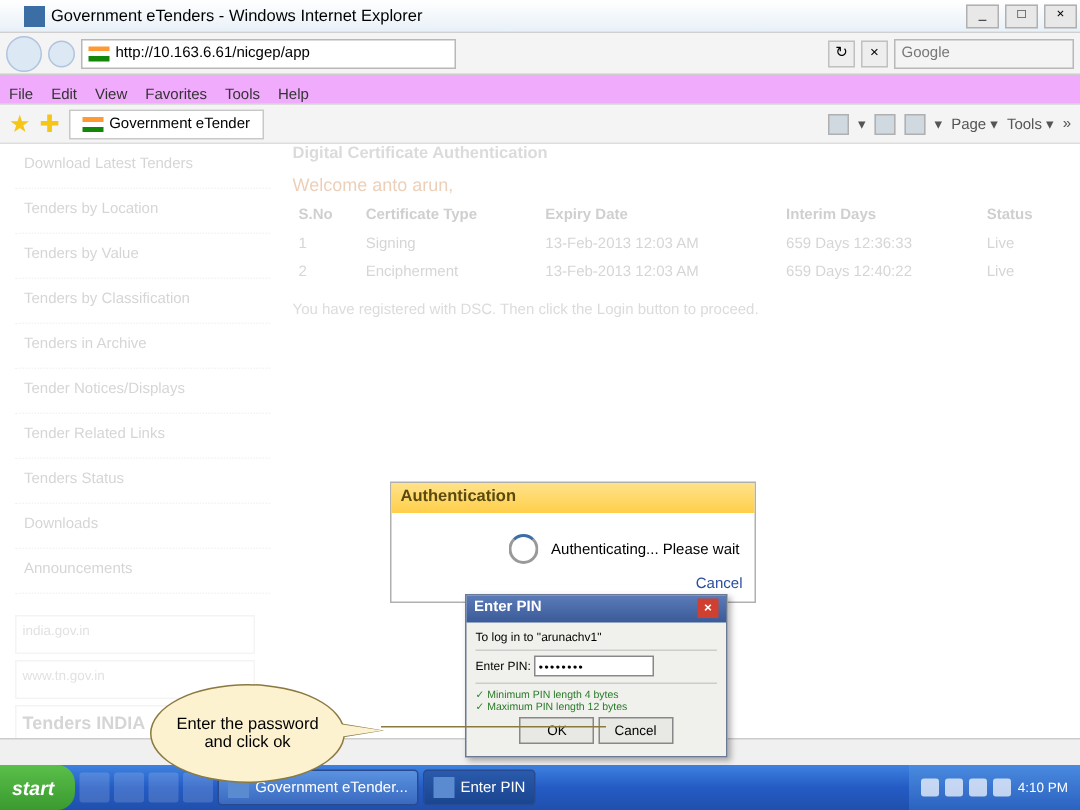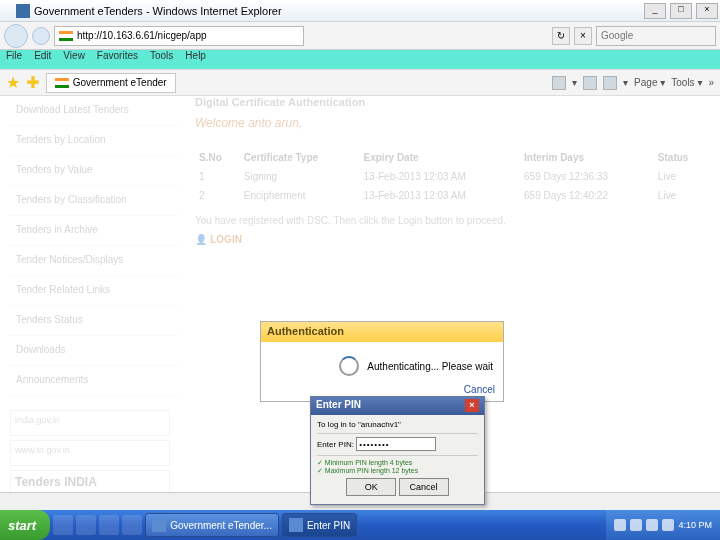--- a/index.html
+++ b/index.html
@@ -12,35 +12,35 @@
 .win-btns span { width: 22px; height: 16px; border: 1px solid #b0b0b0; background: #e8e8e8; margin-left: 2px; margin-right: 2px; font-size: 9px; text-align: center; }
 
 .navbar { height: 28px; background: #f4f4f4; border-bottom: 1px solid #ccc; display: flex; align-items: center; padding: 0 4px; gap: 4px; }
 .navbtn { width: 24px; height: 24px; border-radius: 50%; background: #dce8f4; border: 1px solid #b0c4de; }
 .url { flex: 1; max-width: 320px; height: 20px; border: 1px solid #b8b8b8; background: #fff; display: flex; align-items: center; padding: 0 4px; font-size: 10px; gap: 4px; }
 .flag { width: 14px; height: 10px; background: linear-gradient(#ff9933 33%, #fff 33% 66%, #138808 66%); }
 .spacer { flex: 1; }
 .search { width: 120px; height: 20px; border: 1px solid #b8b8b8; font-size: 10px; padding: 0 4px; display: flex; align-items: center; color: #777; }
 .smbtn { width: 18px; height: 18px; border: 1px solid #c0c0c0; background: #eee; font-size: 10px; text-align: center; line-height: 16px; }
 
-.menubar { height: 20px; background: #5eead4; border-bottom: 1px solid #ddd; font-size: 10px; display: flex; align-items: flex-start; gap: 12px; padding-left: 6px; color: #333; }
+.menubar { height: 20px; background: #f0abfc; border-bottom: 1px solid #ddd; font-size: 10px; display: flex; align-items: flex-end; gap: 12px; padding-left: 6px; color: #333; }
 
 .tabbar { height: 26px; background: #f4f4f4; border-bottom: 1px solid #ddd; display: flex; align-items: center; padding: 0 6px; gap: 6px; }
 .tab { height: 20px; border: 1px solid #c8c8c8; background: #fff; padding: 0 8px; display: flex; align-items: center; font-size: 10px; gap: 4px; }
 .toolbar-right { margin-left: auto; display: flex; gap: 6px; font-size: 10px; align-items: center; color: #555; }
 .tbic { width: 14px; height: 14px; background: #d0d8e0; border: 1px solid #b0b0b0; }
 
 
 .page { position: absolute; left: 0; top: 96px; right: 0; bottom: 30px; background: #fff; }
 .faded { opacity: 0.35; position: absolute; inset: 0; }
 .sidebar { position: absolute; left: 10px; top: 0; width: 170px; }
 .side-item { height: 30px; font-size: 10px; color: #888; padding: 8px 6px; border-bottom: 1px dotted #ddd; }
 .main { position: absolute; left: 195px; top: 0; right: 10px; }
 .main h3 { font-size: 11px; color: #999; margin-bottom: 8px; }
-.welcome { color: #c97838; font-size: 12px; margin-bottom: 18px; font-style: italic; }
+.welcome { color: #c97838; font-size: 12px; margin-bottom: 4px; }
 table.cert { width: 100%; font-size: 10px; color: #888; border-collapse: collapse; }
 table.cert th { text-align: left; padding: 4px; color: #777; }
 table.cert td { padding: 4px; }
 .reginfo { font-size: 10px; color: #999; margin-top: 10px; }
 .loginbtn { margin-top: 8px; font-size: 10px; color: #c97838; font-weight: bold; }
 .bottom-logos { position: absolute; left: 10px; bottom: 10px; width: 160px; }
 .logo-box { height: 26px; border: 1px solid #e0e0e0; margin-bottom: 4px; font-size: 9px; color: #aaa; padding: 4px; }
 
 
 .authpanel { position: absolute; left: 260px; top: 225px; width: 244px; border: 1px solid #b0b0b0; background: #fff; z-index: 5; }
@@ -173,21 +173,20 @@
         <tr>
           <td>2</td>
               <td>Encipherment</td>
           <td>13-Feb-2013 12:03 AM</td>
               <td>659 Days 12:40:22</td>
           <td>Live</td>
         </tr>
       </tbody>
         </table>
       <div class="reginfo">You have registered with DSC. Then click the Login button to proceed.</div>
-      <div class="loginbtn">👤 <span>LOGIN</span></div>
     </div>
     <div class="bottom-logos">
       <div class="logo-box">india.gov.in</div>
       <div class="logo-box">www.tn.gov.in</div>
       <div class="logo-box" style="font-size:12px;font-weight:bold;color:#888">Tenders INDIA</div>
     </div>
   </div>
 
   <div class="authpanel">
     <div class="authhdr">Authentication</div>
@@ -213,20 +212,28 @@
       <div class="sep"></div>
       <div class="hint">Minimum PIN length 4 bytes</div>
       <div class="hint">Maximum PIN length 12 bytes</div>
       <div class="pinbtns">
         <button class="pbtn">OK</button>
         <button class="pbtn">Cancel</button>
       </div>
     </div>
   </div>
 
+  <div class="callout">
+    <div class="callout-tail2"></div>
+    <div class="callout-bubble">
+        <span>Enter the password and click ok</span>
+      </div>
+    <div class="callout-tail"></div>
+    <div class="callout-line"></div>
+  </div>
 </div>
 
 <div class="statusbar"></div>
 
 <div class="taskbar">
   <div class="start">
       <span>start</span>
     </div>
   <div class="ql"></div>
   <div class="ql"></div>

